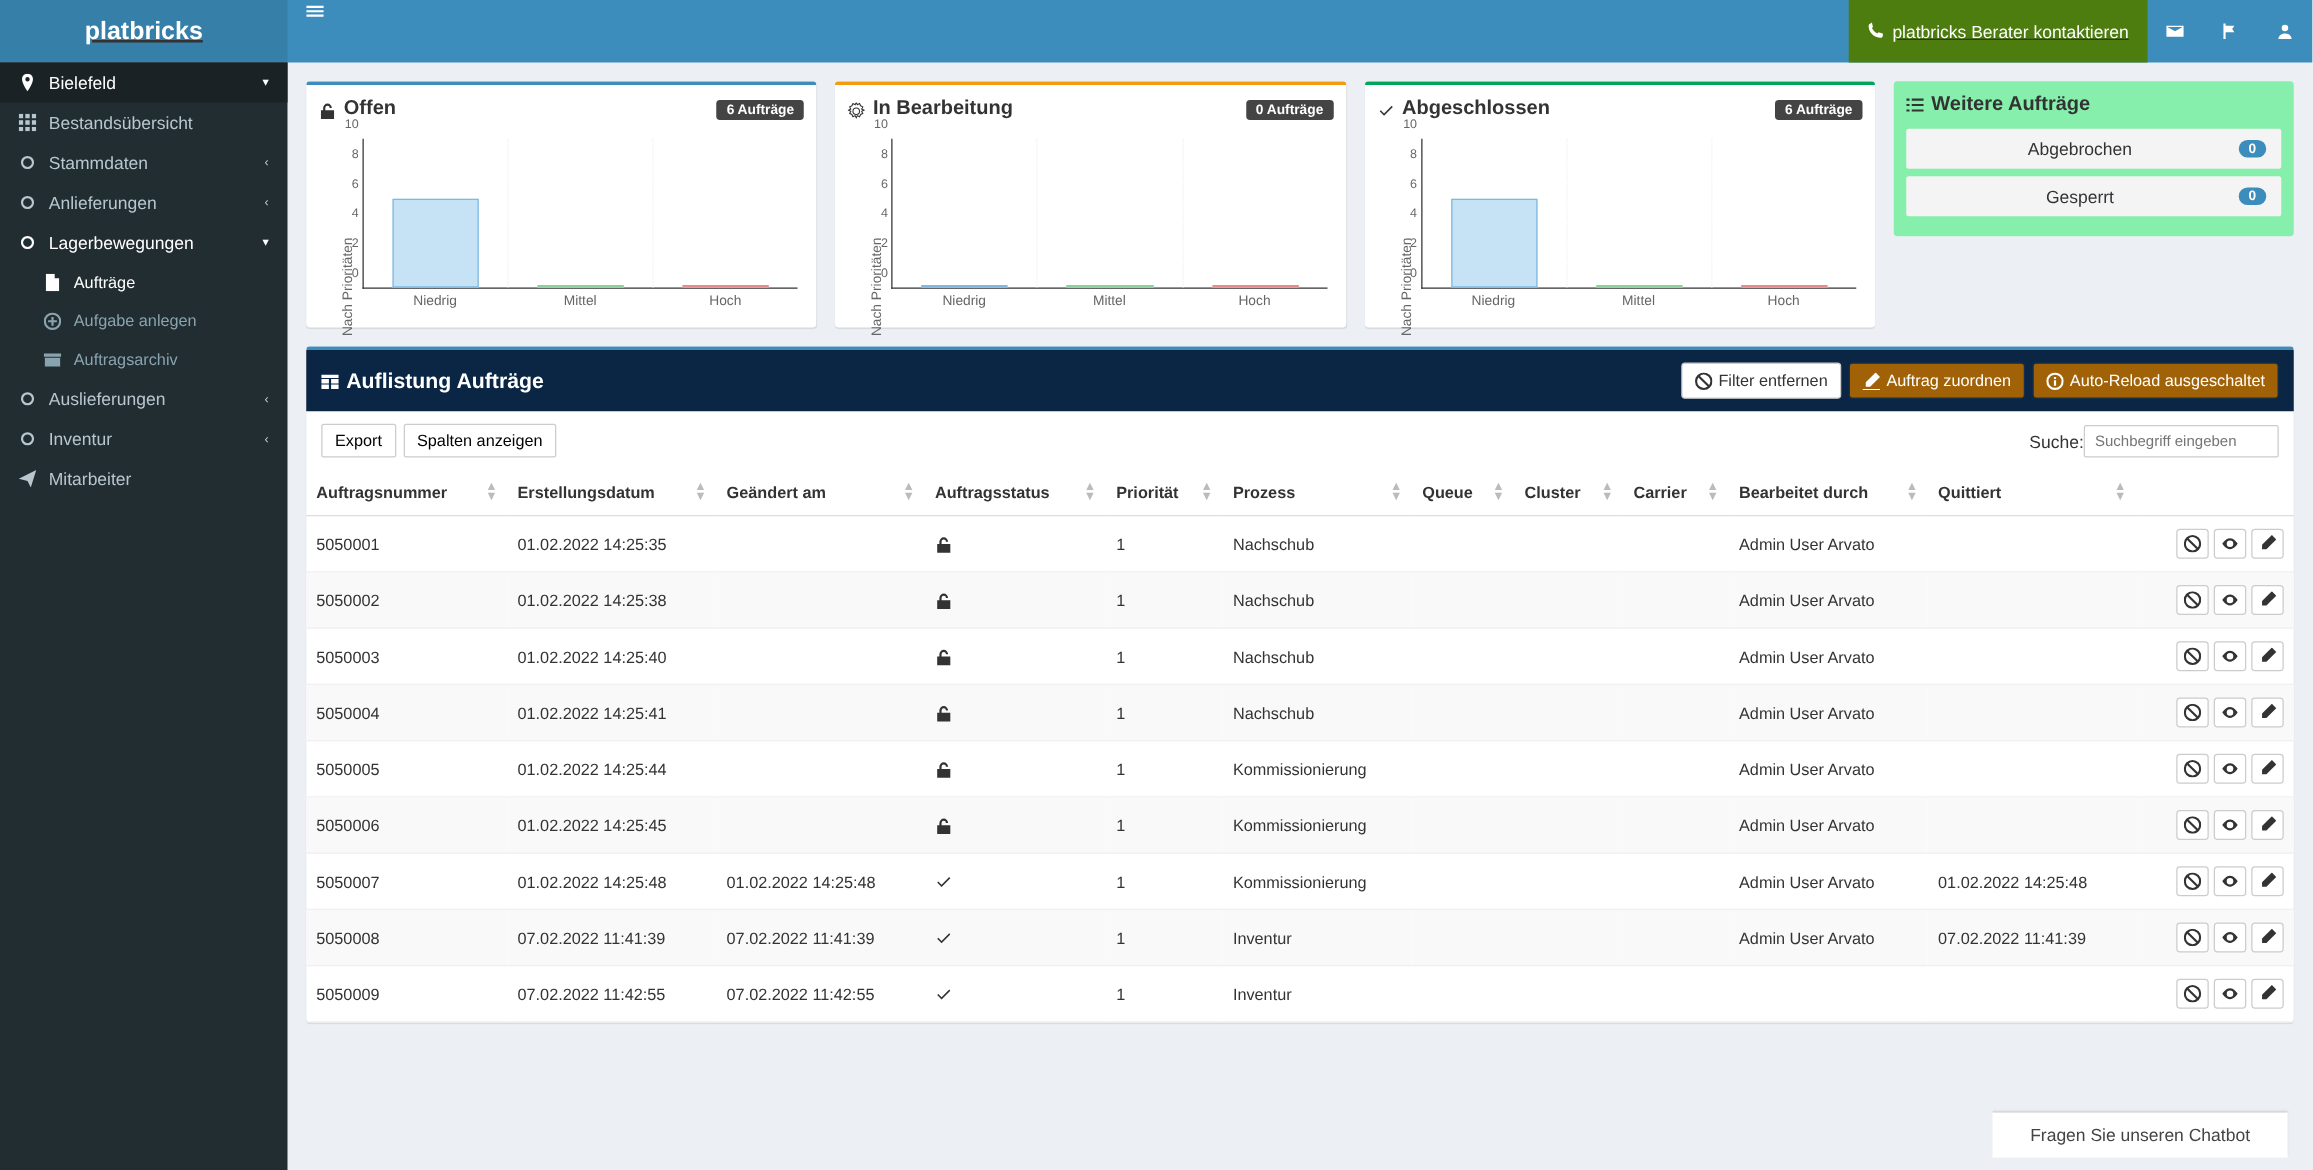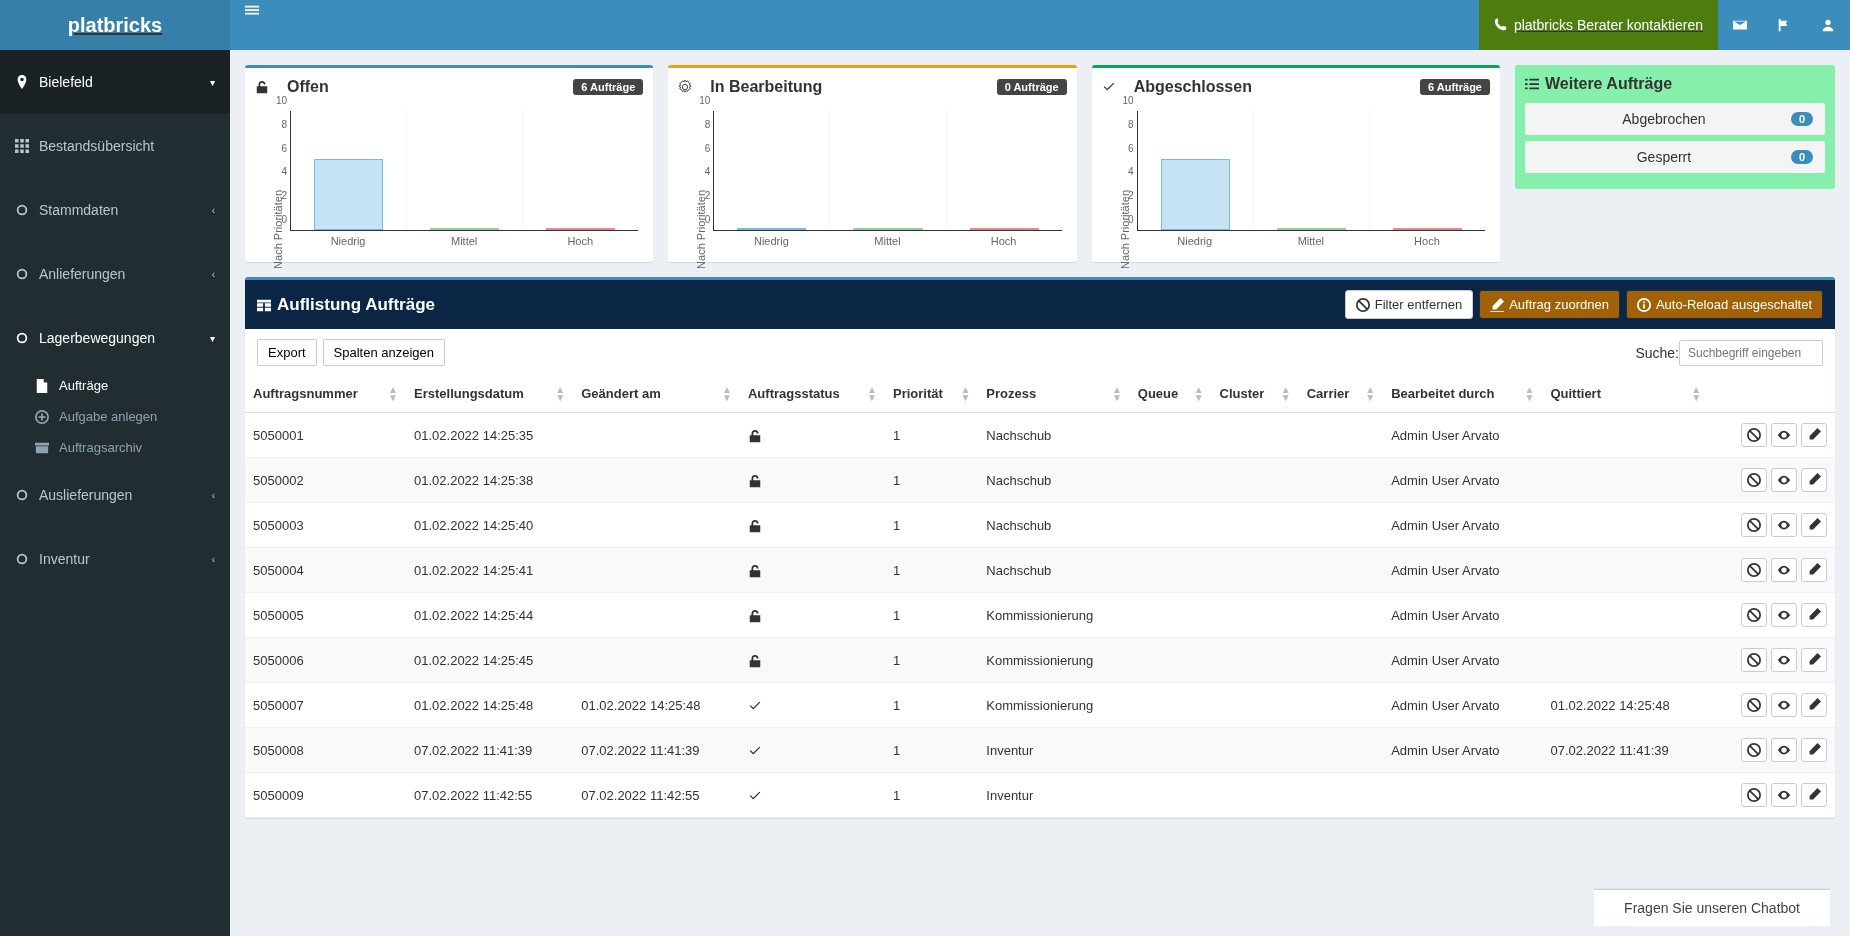--- a/index.html
+++ b/index.html
@@ -5,32 +5,32 @@
 * { box-sizing: border-box; margin: 0; padding: 0; }
 body { font-family: "Helvetica Neue", Helvetica, Arial, sans-serif; font-size: 14px; background: #ecf0f5; color: #333; }
 .topbar { height: 50px; background: #3c8dbc; display: flex; align-items: flex-start; text-decoration: underline; }
 .logo { width: 230px; height: 50px; background: #367fa9; color: #fff; font-weight: bold; font-size: 20px; display: flex; align-items: center; justify-content: center; }
 .hamburger { color: #fff; padding: 0 15px; cursor: pointer; font-size: 16px; }
 .topbar-spacer { flex: 1; }
 .topbar-btn-green { background: #4d7c0f; color: #fff; height: 50px; padding: 0 15px; display: flex; align-items: center; gap: 6px; cursor: pointer; font-size: 14px; }
 .topbar-icon { color: #fff; padding: 0 15px; cursor: pointer; height: 50px; display: flex; align-items: center; }
 .container { display: flex; min-height: calc(100vh - 50px); }
 .sidebar { width: 230px; background: #222d32; color: #b8c7ce; }
-.sidebar-item { padding: 24px 15px; display: flex; align-items: center; gap: 10px; cursor: pointer; font-size: 14px; }
+.sidebar-item { padding: 8px 15px; display: flex; align-items: center; gap: 10px; cursor: pointer; font-size: 14px; }
 .sidebar-item.header { background: #1a2226; color: #fff; }
 .sidebar-item.active-parent { color: #fff; }
 .sidebar-sub { padding: 8px 15px 8px 35px; display: flex; align-items: center; gap: 10px; cursor: pointer; font-size: 13px; color: #8aa4af; }
 .sidebar-sub.active { color: #fff; }
 .chev { margin-left: auto; font-size: 10px; }
 .content { flex: 1; padding: 15px; }
 .stats-row { display: flex; gap: 15px; margin-bottom: 15px; }
 .stat-box { background: #fff; border-top: 3px solid #3c8dbc; flex: 1; border-radius: 3px; box-shadow: 0 1px 1px rgba(0,0,0,.1); }
 .stat-box.orange { border-top-color: #f39c12; }
 .stat-box.green { border-top-color: #00a65a; }
-.stat-box-header { padding: 10px; display: flex; align-items: center; gap: 18px; }
+.stat-box-header { padding: 10px; display: flex; align-items: flex-end; gap: 6px; }
 .stat-title { font-weight: bold; font-size: 16px; }
 .stat-badge { margin-left: auto; background: #444; color: #fff; font-size: 11px; padding: 2px 8px; border-radius: 3px; font-weight: bold; }
 .chart-area { padding: 5px 15px 15px; position: relative; }
 .y-label { position: absolute; left: 0; top: 50%; transform: rotate(-90deg) translate(-50%,-50%); transform-origin: center; font-size: 11px; color: #666; }
 .chart { margin-left: 30px; }
 .grid { border-left: 1px solid #333; border-bottom: 1px solid #333; height: 120px; position: relative; }
 .tick { position: absolute; left: -20px; font-size: 10px; color: #666; width: 16px; text-align: right; transform: translateY(-50%); }
 .bars { position: absolute; left: 0; right: 0; bottom: 0; display: flex; height: 100%; }
 .bar-slot { flex: 1; display: flex; align-items: flex-end; justify-content: center; position: relative; border-right: 1px dotted #eee; }
 .bar-slot:last-child { border-right: none; }
@@ -47,21 +47,21 @@
 .count-badge { background: #3c8dbc; color: #fff; border-radius: 10px; padding: 1px 8px; font-size: 11px; font-weight: bold; }
 .list-panel { background: #fff; border-top: 3px solid #3c8dbc; border-radius: 3px; box-shadow: 0 1px 1px rgba(0,0,0,.1); }
 .list-header { background: #0b2644; color: #fff; padding: 10px 12px; display: flex; align-items: center; gap: 8px; }
 .list-title { font-weight: bold; font-size: 17px; display:flex; align-items:center; gap:6px;}
 .list-header-actions { margin-left: auto; display: flex; gap: 6px; }
 .btn { background: #fff; color: #333; border: 1px solid #ccc; padding: 6px 10px; font-size: 13px; border-radius: 3px; cursor: pointer; display: inline-flex; align-items: center; gap: 5px; }
 .btn.dark { background: #a16207; color: #fff; border-color: #12304d; }
 .toolbar { padding: 10px 12px; display: flex; align-items: center; gap: 6px; }
 .btn-sm { background: #fff; border: 1px solid #ccc; padding: 5px 10px; font-size: 13px; cursor: pointer; border-radius: 2px; }
 .search-area { margin-left: auto; display: flex; align-items: center; gap: 0; }
-.search-area input { border: 1px solid #ccc; padding: 5px 8px; font-size: 12px; width: 144px; border-radius: 2px; }
+.search-area input { border: 1px solid #ccc; padding: 5px 8px; font-size: 12px; width: 156px; border-radius: 2px; }
 table { width: 100%; border-collapse: collapse; }
 th { text-align: left; padding: 10px 8px; font-size: 13px; border-bottom: 1px solid #ddd; cursor: pointer; position: relative; }
 th .sort { float: right; color: #bbb; font-size: 10px; line-height: 8px; }
 td { padding: 10px 8px; font-size: 13px; border-bottom: 1px solid #f0f0f0; }
 tr:nth-child(even) td { background: #f9f9f9; }
 .row-actions { display: flex; gap: 4px; justify-content: flex-end; }
 .icon-btn { border: 1px solid #ccc; background: #fff; width: 26px; height: 24px; display: flex; align-items: center; justify-content: center; border-radius: 3px; cursor: pointer; font-size: 12px; }
 .chat-prompt { position: fixed; right: 20px; bottom: 10px; background: #fff; border-top: 1px solid #ccc; padding: 10px 30px; font-size: 14px; box-shadow: 0 -1px 2px rgba(0,0,0,0.05); color: #444; }
 svg.ico { width: 14px; height: 14px; fill: currentColor; vertical-align: middle; }
 </style>
@@ -163,20 +163,26 @@
           <span class="chev">‹</span>
         </div>
         <div class="sidebar-item">
           <svg class="ico" viewBox="0 0 16 16">
             <circle cx="8" cy="8" r="5" fill="none" stroke="currentColor" stroke-width="2"></circle>
           </svg>
           <span>Inventur</span>
           <span class="chev">‹</span>
         </div>
       </div>
+    <div class="sidebar-item">
+      <svg class="ico" viewBox="0 0 16 16">
+          <path d="M0 8l16-8-5 16-3-6-8-2z"></path>
+        </svg>
+      <span>Mitarbeiter</span>
+    </div>
   </div>
 
   <div class="content">
     <div class="stats-row">
       <div id="cards-container" style="display:flex;gap:15px;flex:1">
           <div class="stat-box ">
             <div class="stat-box-header">
               <svg class="ico" viewBox="0 0 16 16">
                 <path d="M4 7V5a4 4 0 018 0h-2a2 2 0 00-4 0v2h8v8H2V7h2z"></path>
               </svg>

